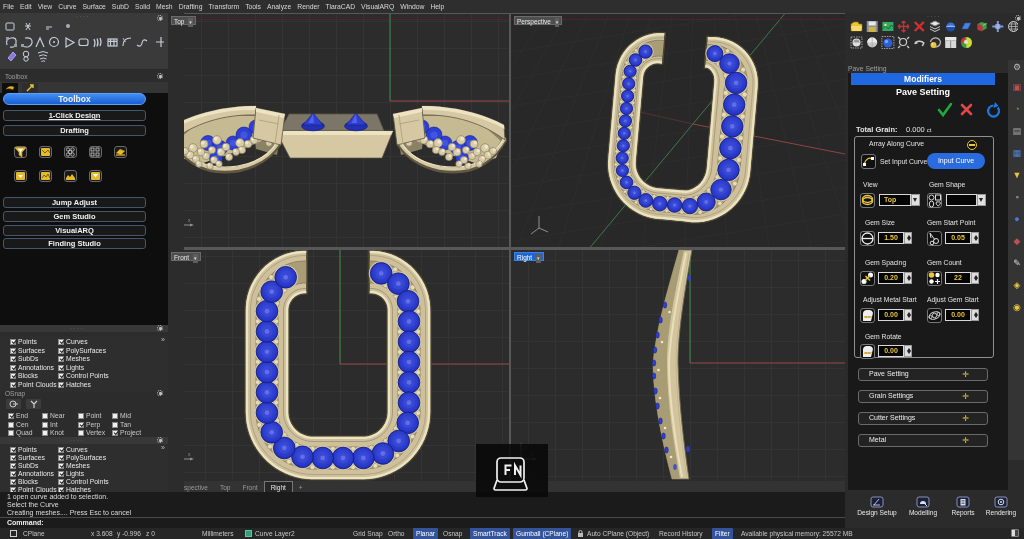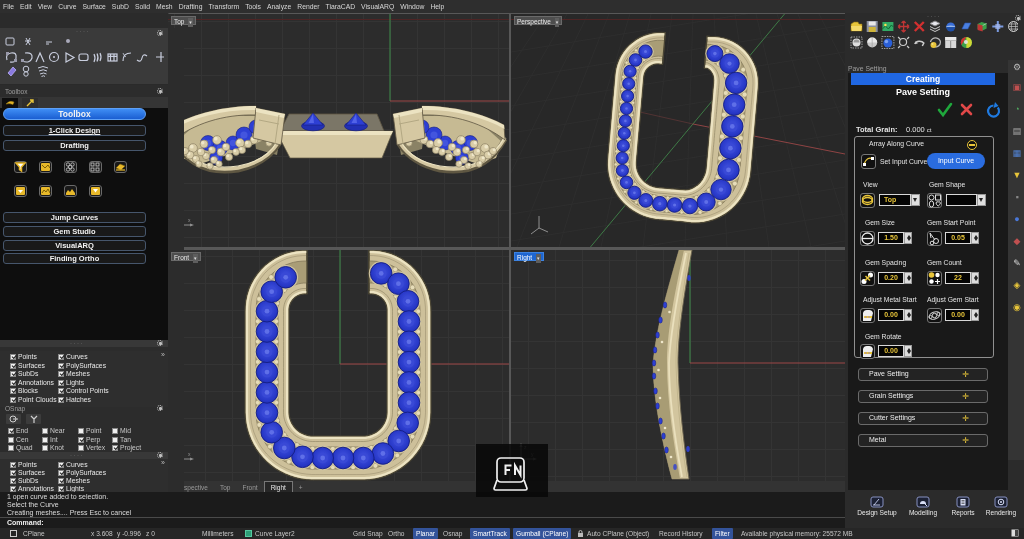--- a/index.html
+++ b/index.html
@@ -13,21 +13,21 @@
 .vp{position:absolute;background:#2c2c2c;overflow:hidden;}
 .vplabel{position:absolute;left:3px;top:2px;height:9px;background:#4e4e4e;color:#e8e8e8;font-size:6.5px;line-height:9px;padding:0 2px;border:0.5px solid #6a6a6a;z-index:5;}
 .vplabel .dd{display:inline-block;background:#5e5e5e;margin-left:2px;padding:0 1px;font-size:5px;color:#ddd;}
 .vplabel.active{background:#1f66d0;border-color:#3c82e0;color:#fff;}
 .gridbg{position:absolute;left:0;top:0;right:0;bottom:0;
  background-image:linear-gradient(#343434 1px,transparent 1px),linear-gradient(90deg,#343434 1px,transparent 1px);}
 #vptabs{position:absolute;left:0px;top:468px;width:677px;height:11px;background:#333333;color:#9a9a9a;font-size:6.5px;line-height:11px;}
 #vptabs span{display:inline-block;padding:0 6px;}
 #vptabs .active{background:#262626;color:#e8e8e8;border:0.5px solid #777;}
 
-#leftpanel{left:0;top:28px;width:184px;height:479px;background:#2c2c2c;}
+#leftpanel{left:0;top:13px;width:184px;height:479px;background:#2c2c2c;}
 #ltoolbar{position:absolute;left:0;top:0;width:168px;height:57px;background:#3a3a3a;border-bottom:1px solid #2a2a2a;}
 .phead{position:absolute;color:#9f9f9f;font-size:6.5px;}
 .gear{position:absolute;width:6px;height:6px;border:1.3px dotted #c0c0c0;border-radius:50%;color:transparent;font-size:0;}
 .gear:after{content:"";position:absolute;left:1.4px;top:1.4px;width:2.2px;height:2.2px;background:#c0c0c0;border-radius:50%;}
 .dots{position:absolute;color:#8a8a8a;font-size:6px;letter-spacing:1.5px;}
 #toolboxtabs{position:absolute;left:0;top:69px;width:168px;height:11px;background:#353535;}
 #tbxcontent{position:absolute;left:0;top:80px;width:168px;height:232px;background:#0e0e0e;}
 .btn{position:absolute;left:3px;width:143px;height:11px;background:#191919;border:1px solid #46566c;border-radius:3px;color:#f2f2f2;font-size:7.5px;font-weight:bold;text-align:center;line-height:9px;}
 #btn-toolbox{background:linear-gradient(#3f8ef5,#1a5ed2);border:1px solid #5ea0f5;border-radius:6px;height:12px;font-size:8.5px;line-height:11px;}
 .goldtile{position:absolute;width:13px;height:12px;background:#191919;border:1px solid #6a6a6a;border-radius:3px;}
@@ -767,24 +767,24 @@
         </svg>
 <div class="goldtile" style="left:64px;top:77px;"></div>
         <svg class="abs" style="left:64px;top:77px;" width="13" height="12">
           <path d="M2,8 l2,-3 2,2 2,-3 3,4 v2 h-9 z" fill="#e8b92a"></path>
         </svg>
 <div class="goldtile" style="left:89px;top:77px;"></div>
         <svg class="abs" style="left:89px;top:77px;" width="13" height="12">
           <rect x="2" y="2" width="9" height="8" rx="1" fill="#e8b92a"></rect>
           <path d="M4,4 l2.5,3.5 2.5,-3.5 z" fill="#fff"></path>
         </svg>
-    <div class="btn" style="top:104px;">Jump Curves</div>
+    <div class="btn" style="top:104px;">Jump Adjust</div>
     <div class="btn" style="top:118px;text-align:center;">Gem Studio</div>
     <div class="btn" style="top:131.5px;">VisualARQ</div>
-    <div class="btn" style="top:145px;">Finding Ortho</div>
+    <div class="btn" style="top:145px;">Finding Studio</div>
   </div>
   <div class="divbar" style="top:312px;">
         <div class="dots" style="left:70px;top:0;">····</div>
         <div class="gear" style="left:157px;top:0px;">⚙</div>
       </div>
   <div id="selfilter" style="top:323px;height:56px;">
         <div style="position:absolute;right:3px;top:0px;color:#bbb;font-size:7px;">»</div>
 <div class="cbrow" style="left:10px;top:2px;"><span class="cb c"></span>Points</div>
 <div class="cbrow" style="left:58px;top:2px;"><span class="cb c"></span>Curves</div>
 <div class="cbrow" style="left:10px;top:10.5px;"><span class="cb c"></span>Surfaces</div>
@@ -975,21 +975,21 @@
             <circle cx="6.5" cy="6.5" r="5.5" fill="#3aa048"></circle>
             <path d="M6.5,1 a5.5,5.5 0 0 1 0,11 z" fill="#d2d835"></path>
             <path d="M6.5,1 a5.5,5.5 0 0 0 -5,8 z" fill="#d23030"></path>
             <circle cx="6" cy="6" r="2" fill="#e8e8e8" opacity="0.9"></circle>
           </g>
 </svg>
       </div>
   <div id="pavehead">Pave Setting</div>
   <div class="gear" style="left:170px;top:52px;">⚙</div>
   <div id="paveinner">
-    <div id="modifiers">Creating</div>
+    <div id="modifiers">Modifiers</div>
     <div style="position:absolute;left:0;top:14px;width:150px;text-align:center;color:#fff;font-weight:bold;font-size:9px;">Pave Setting</div>
     <svg class="abs" style="left:85px;top:28px;" width="70" height="18">
       <path d="M6,9 l4,5 l8,-11" fill="none" stroke="#1fa83c" stroke-width="2.6" stroke-linecap="round"></path>
       <path d="M29,4 l9,9 M38,4 l-9,9" fill="none" stroke="#e04848" stroke-width="2.6" stroke-linecap="round"></path>
       <path d="M60.5,4.5 a5.5,5.5 0 1 0 4.3,2" fill="none" stroke="#1f7ae0" stroke-width="2.2"></path>
       <path d="M62,1 l3.5,4 l-5,2 z" fill="#1f7ae0"></path>
     </svg>
     <div class="rplabel" style="left:8px;top:52px;font-weight:bold;font-size:7.5px;">Total Grain:</div>
     <div class="rplabel" style="left:58px;top:52px;font-size:7.5px;">0.000 <span style="font-size:6px;">ct</span></div>
     <div style="position:absolute;left:6px;top:63px;width:140px;height:222px;border:1px solid #909090;border-radius:3px;">

